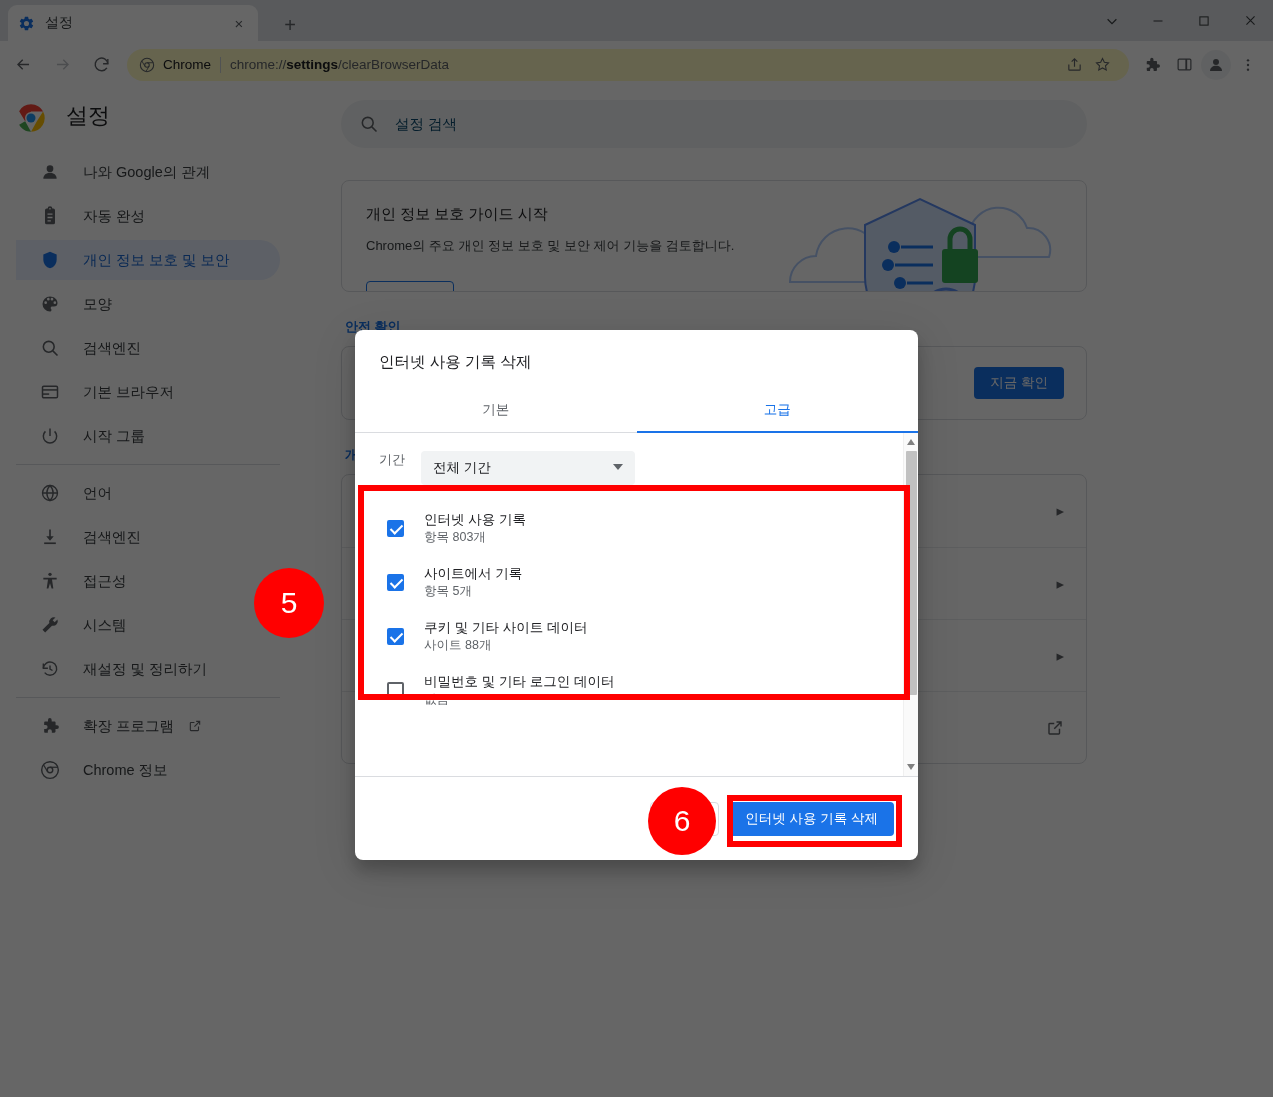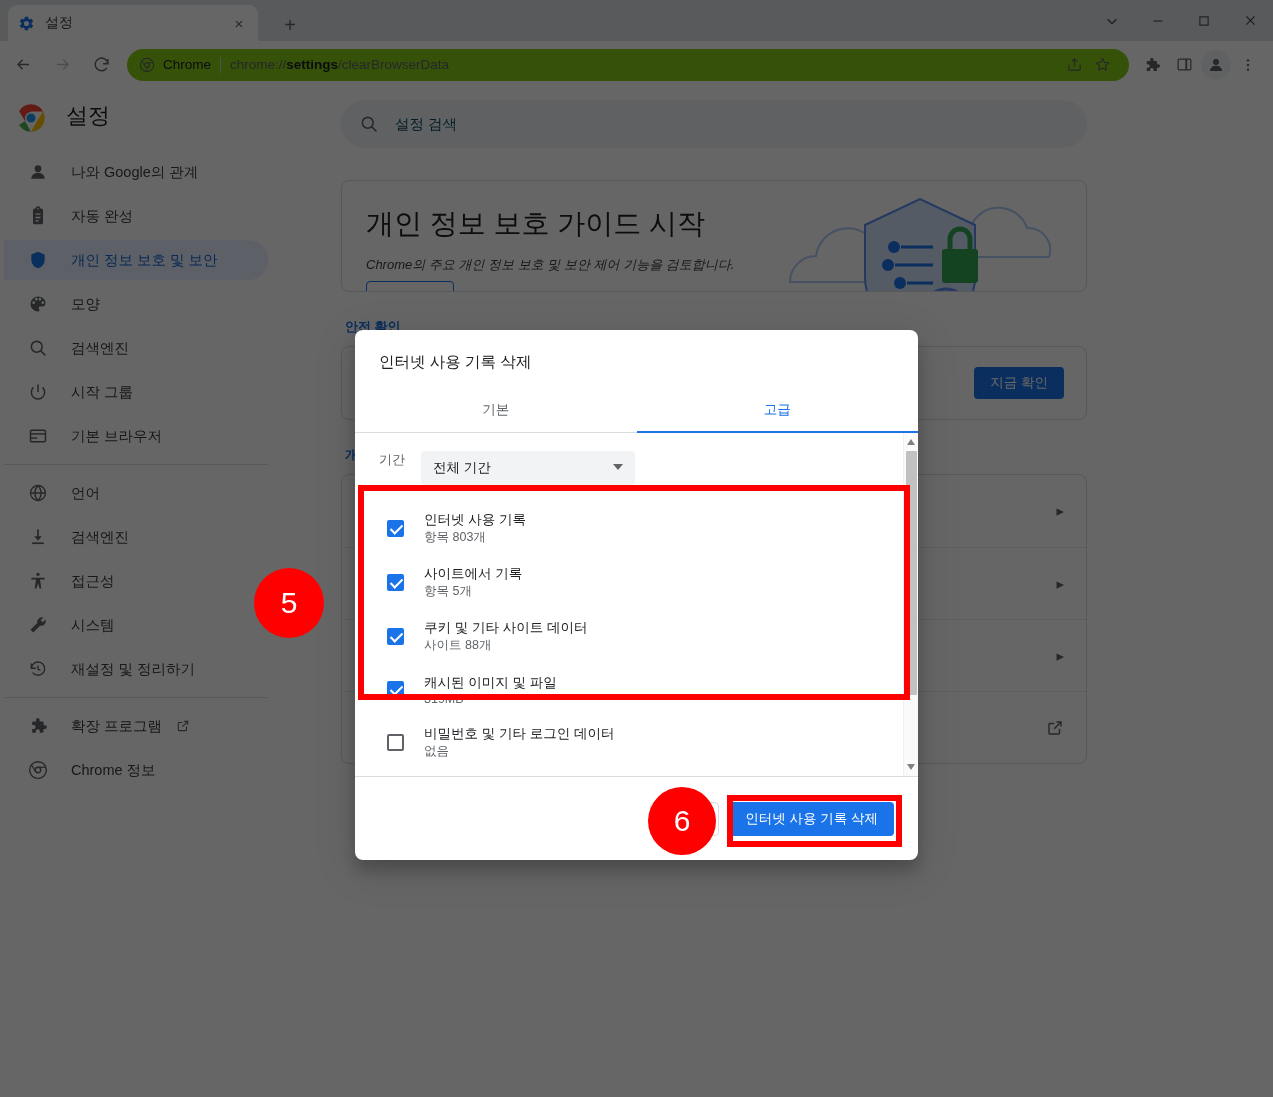--- a/index.html
+++ b/index.html
@@ -52,21 +52,21 @@
     background: #ffffff; display: flex; align-items: center;
   }
   .nav-btn {
     width: 32px; height: 32px; margin-left: 7px;
     display: flex; align-items: center; justify-content: center;
     color: #5f6368; border-radius: 50%; flex: 0 0 auto;
   }
   .nav-btn.disabled { color: #bdc1c6; }
   .omnibox {
     flex: 1 1 auto; height: 32px; margin: 0 8px 0 10px;
-    background: #84cc16; border-radius: 16px;
+    background: #fef9c3; border-radius: 16px;
     display: flex; align-items: center; padding: 0 14px 0 12px;
     min-width: 0;
   }
   .omni-secure-icon { width: 16px; height: 16px; flex: 0 0 16px; margin-right: 8px; color: #5f6368; }
   .omni-scheme-label { font-size: 13.5px; color: #202124; margin-right: 9px; white-space: nowrap; }
   .omni-divider { width: 1px; height: 16px; background: #c9ccd0; margin-right: 9px; flex: 0 0 1px; }
   .omni-url { font-size: 13.5px; color: #5f6368; white-space: nowrap; overflow: hidden; }
   .omni-url b { color: #202124; font-weight: 700; }
   .omni-right { display: flex; align-items: center; gap: 2px; margin-left: auto; }
   .omni-icon { width: 26px; height: 26px; display: flex; align-items: center; justify-content: center; color: #5f6368; }
@@ -88,42 +88,42 @@
 
   .search-wrap {
     position: absolute; left: 341px; top: 12px; width: 746px; height: 48px;
     background: #f1f3f4; border-radius: 24px; display: flex; align-items: center;
     padding: 0 18px;
   }
   .search-icon { width: 20px; height: 20px; color: #5f6368; margin-right: 16px; flex: 0 0 20px; }
   .search-placeholder { font-size: 14.5px; color: #0c4a6e; }
 
   
-  .sidebar { position: absolute; left: 4px; top: 60px; width: 280px; bottom: 0; }
+  .sidebar { position: absolute; left: 16px; top: 60px; width: 280px; bottom: 0; }
   .side-item {
     display: flex; align-items: center; height: 40px;
     margin: 4px 16px 4px 0; padding-left: 24px; border-radius: 0 20px 20px 0;
     color: #3c4043; font-size: 14.5px; white-space: nowrap;
   }
   .side-item .si-icon { width: 20px; height: 20px; flex: 0 0 20px; margin-right: 23px; color: #5f6368; }
   .side-item.active { background: #e8f0fe; color: #1967d2; font-weight: 500; }
   .side-item.active .si-icon { color: #1a73e8; }
   .side-ext-icon { width: 14px; height: 14px; margin-left: 14px; color: #5f6368; }
   .side-sep { height: 1px; background: #dadce0; margin: 8px 16px 8px 0; }
 
   
   .content { position: absolute; left: 341px; top: 92px; width: 746px; }
   .card {
     background: #ffffff; border: 1px solid #dadce0; border-radius: 8px;
     margin-bottom: 26px;
   }
 
   .privacy-guide { position: relative; height: 112px; overflow: hidden; padding: 24px 24px 0 24px; }
-  .pg-title { font-size: 28px; color: #202124; margin-bottom: 12px; }
-  .pg-sub { font-size: 13px; color: #3c4043; line-height: 1.55; width: 400px; font-style: italic; }
+  .pg-title { font-size: 15px; color: #202124; margin-bottom: 12px; }
+  .pg-sub { font-size: 13px; color: #3c4043; line-height: 1.55; width: 400px; }
   .pg-art { position: absolute; right: 16px; top: 6px; width: 300px; height: 160px; }
   .pg-btn {
     position: absolute; left: 24px; top: 100px; height: 32px; padding: 0 16px;
     background: #ffffff; border: 1px solid #1a73e8; color: #1a73e8;
     border-radius: 4px; font-size: 13.5px; display: flex; align-items: center;
   }
 
   .row {
     position: relative; display: flex; align-items: center;
     min-height: 72px; padding: 14px 22px 14px 20px;
@@ -383,32 +383,32 @@
       </div>
       <div class="side-item">
         <svg class="si-icon" viewBox="0 0 24 24" fill="none" stroke="currentColor" stroke-width="1.9">
             <circle cx="10.5" cy="10.5" r="6.5"></circle>
             <path d="M15.4 15.4L21 21"></path>
           </svg>
         <span>검색엔진</span>
       </div>
       <div class="side-item">
         <svg class="si-icon" viewBox="0 0 24 24" fill="none" stroke="currentColor" stroke-width="1.8">
-            <path d="M12 3v9"></path>
-            <path d="M6.5 6.5a8 8 0 1 0 11 0"></path>
-          </svg>
-        <span>시작 그룹</span>
-      </div>
-      <div class="side-item">
-        <svg class="si-icon" viewBox="0 0 24 24" fill="none" stroke="currentColor" stroke-width="1.8">
             <rect x="3" y="5" width="18" height="14" rx="1.5"></rect>
             <path d="M3 9.5h18"></path>
             <path d="M3 14.5h8"></path>
           </svg>
         <span>기본 브라우저</span>
+      </div>
+      <div class="side-item">
+        <svg class="si-icon" viewBox="0 0 24 24" fill="none" stroke="currentColor" stroke-width="1.8">
+            <path d="M12 3v9"></path>
+            <path d="M6.5 6.5a8 8 0 1 0 11 0"></path>
+          </svg>
+        <span>시작 그룹</span>
       </div>
 
       <div class="side-sep"></div>
 
       <div class="side-item">
         <svg class="si-icon" viewBox="0 0 24 24" fill="none" stroke="currentColor" stroke-width="1.6">
             <circle cx="12" cy="12" r="9"></circle>
             <path d="M3 12h18M12 3c2.5 2.6 3.8 5.8 3.8 9S14.5 18.4 12 21c-2.5-2.6-3.8-5.8-3.8-9S9.5 5.6 12 3z"></path>
           </svg>
         <span>언어</span>
@@ -592,27 +592,20 @@
           </span>
         </div>
         <div class="citem">
           <span class="cbox checked"></span>
           <span class="ctext">
             <span class="ctitle">쿠키 및 기타 사이트 데이터</span>
             <span class="csub" style="display:block">사이트 88개</span>
           </span>
         </div>
         <div class="citem">
-          <span class="cbox checked"></span>
-          <span class="ctext">
-            <span class="ctitle">캐시된 이미지 및 파일</span>
-            <span class="csub" style="display:block">319MB</span>
-          </span>
-        </div>
-        <div class="citem">
           <span class="cbox"></span>
           <span class="ctext">
             <span class="ctitle">비밀번호 및 기타 로그인 데이터</span>
             <span class="csub" style="display:block">없음</span>
           </span>
         </div>
         <div class="citem">
           
           
         </div>

